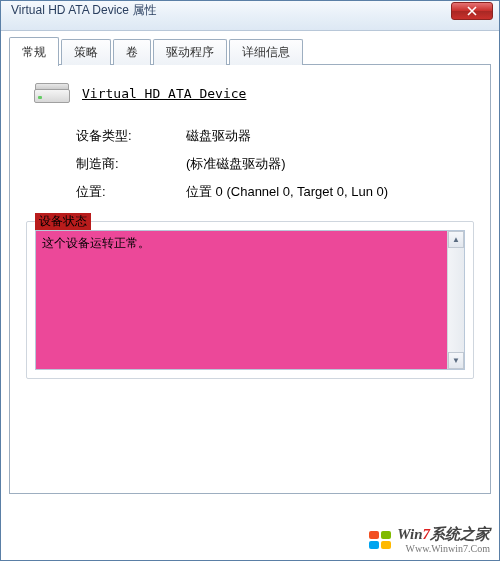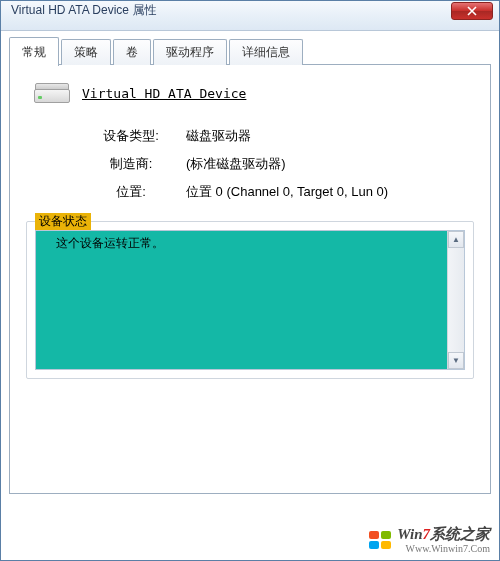--- a/index.html
+++ b/index.html
@@ -134,45 +134,44 @@
   .info-row {
     display: flex;
     margin-bottom: 10px;
     font-size: 13px;
     font-family: "SimSun", sans-serif;
     color: #000;
   }
   .info-label {
     width: 110px;
     flex-shrink: 0;
-    text-align: center;
   }
   .info-value { flex: 1; }
   .fieldset {
     border: 1px solid #cfd6de;
     border-radius: 2px;
     padding: 8px;
     margin-top: 8px;
     position: relative;
   }
   .fieldset-legend {
     position: absolute;
     top: -9px;
     left: 8px;
-    background: #eab308;
+    background: #b91c1c;
     padding: 0 4px;
     font-size: 12px;
     font-family: "SimSun", sans-serif;
     color: #000;
   }
   .status-box {
     border: 1px solid #b8c7d8;
-    background: #14b8a6;
+    background: #ec4899;
     height: 140px;
-    padding: 4px 20px;
+    padding: 4px 6px;
     font-size: 12px;
     font-family: Liberation Sans, sans-serif;
     color: #000;
     position: relative;
     overflow: hidden;
   }
   .scrollbar {
     position: absolute;
     right: 0; top: 0; bottom: 0;
     width: 17px;

